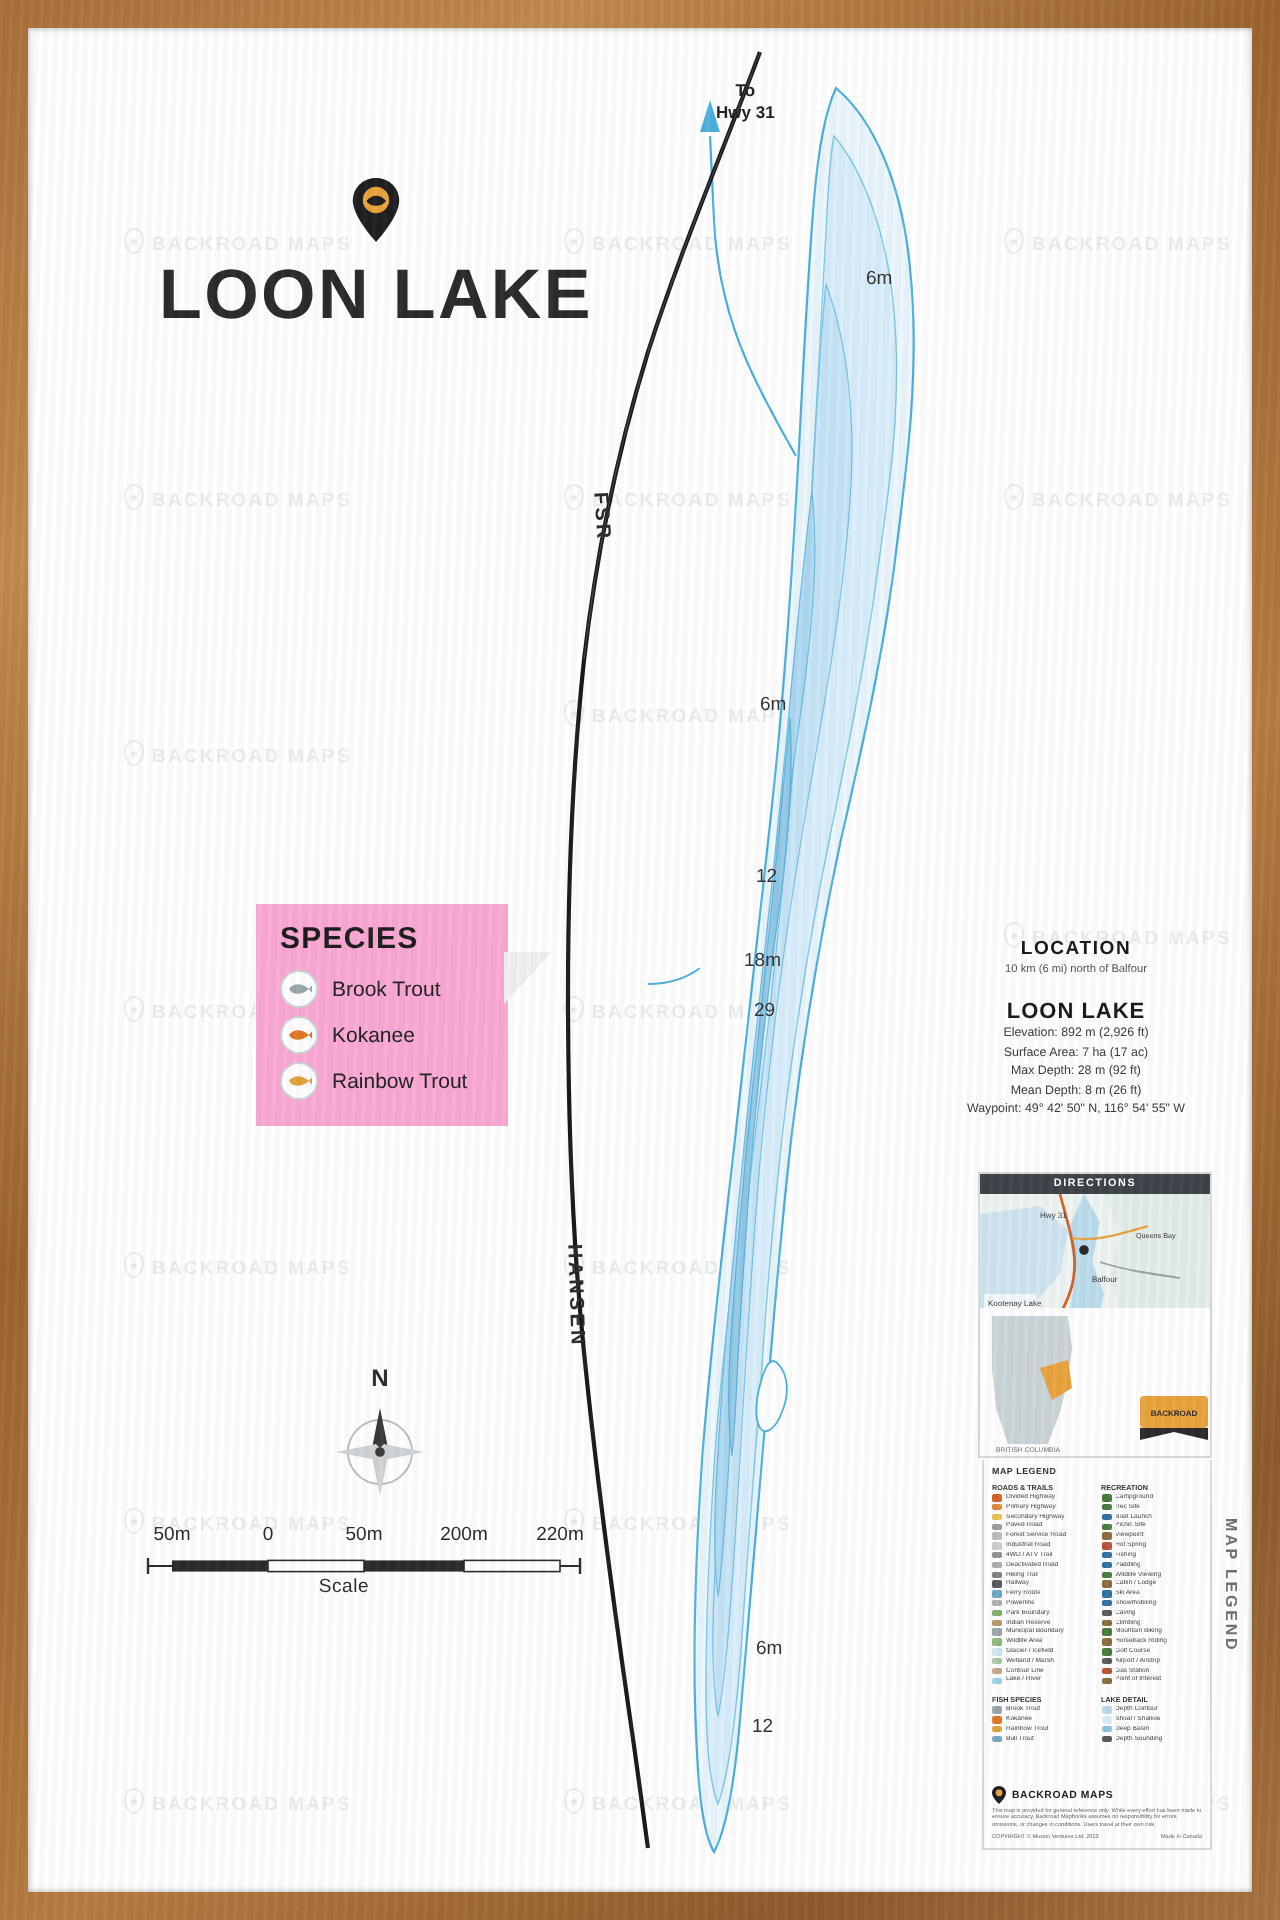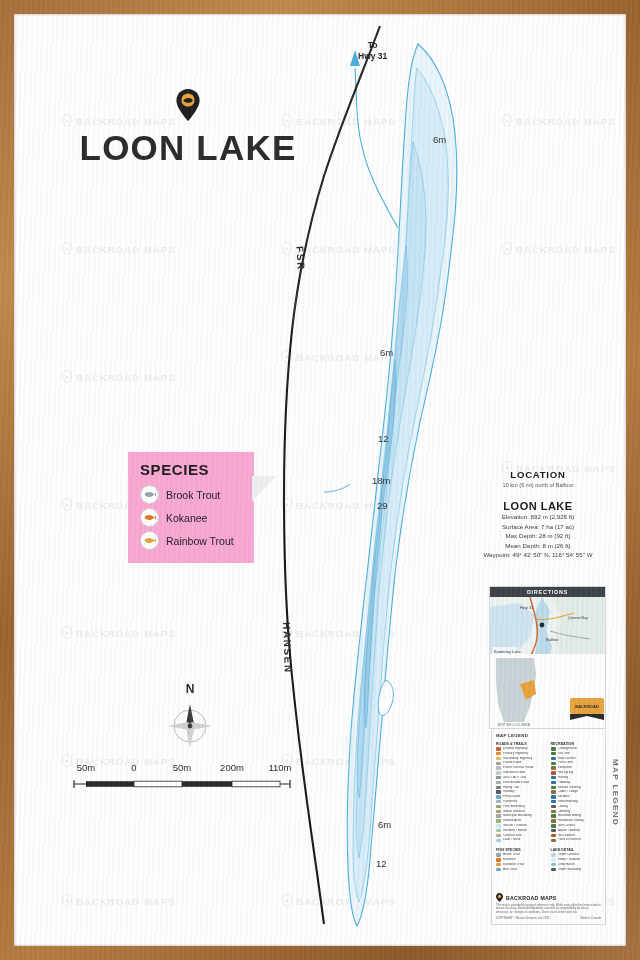--- a/index.html
+++ b/index.html
@@ -544,33 +544,34 @@
         <circle cx="28" cy="28" r="2.4" fill="#3a3a3a"></circle>
       </svg>
     </div>
 
     <div id="scale-block">
       <div id="scale-labels">
         <span style="left:34px;">50m</span>
         <span style="left:82px;">0</span>
         <span style="left:130px;">50m</span>
         <span style="left:180px;">200m</span>
-        <span style="left:228px;">110m</span>
+        <span style="left:228px;">220m</span>
       </div>
       <div id="scale-bar">
         <svg width="240" height="10" viewBox="0 0 240 10">
           <line x1="22" y1="1" x2="22" y2="9" stroke="#2b2b2b" stroke-width="1.2"></line>
           <line x1="22" y1="5" x2="238" y2="5" stroke="#2b2b2b" stroke-width="1"></line>
           <line x1="238" y1="1" x2="238" y2="9" stroke="#2b2b2b" stroke-width="1.2"></line>
           <rect x="34" y="2.2" width="48" height="5.6" fill="#2b2b2b"></rect>
           <rect x="82" y="2.2" width="48" height="5.6" fill="#ffffff" stroke="#2b2b2b" stroke-width="0.8"></rect>
           <rect x="130" y="2.2" width="50" height="5.6" fill="#2b2b2b"></rect>
           <rect x="180" y="2.2" width="48" height="5.6" fill="#ffffff" stroke="#2b2b2b" stroke-width="0.8"></rect>
         </svg>
       </div>
+      <div id="scale-caption">Scale</div>
     </div>
 
     <div id="info-panel">
       <div class="info-h">LOCATION</div>
       <div class="info-sub">10 km (6 mi) north of Balfour</div>
       <div class="info-lake">LOON LAKE</div>
       <div class="info-line">Elevation: 892 m (2,926 ft)</div>
       <div class="info-line">Surface Area: 7 ha (17 ac)</div>
       <div class="info-line">Max Depth: 28 m (92 ft)</div>
       <div class="info-line">Mean Depth: 8 m (26 ft)</div>

